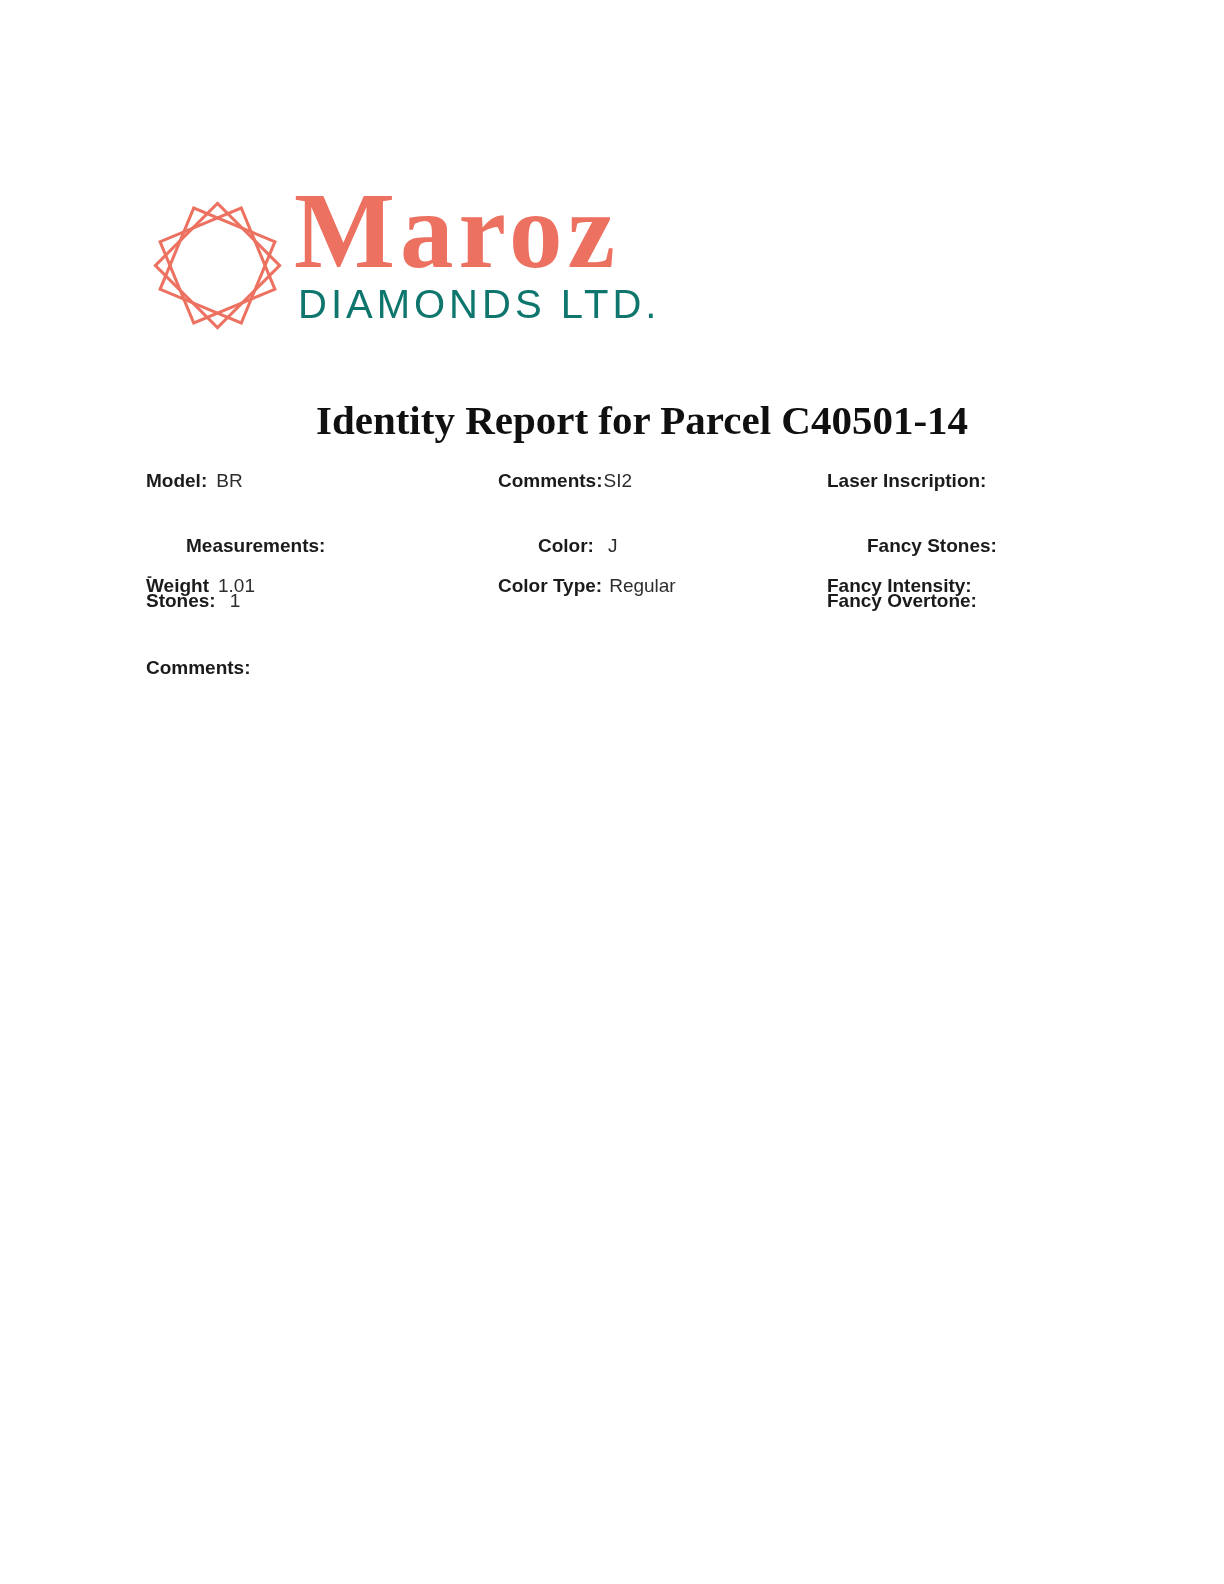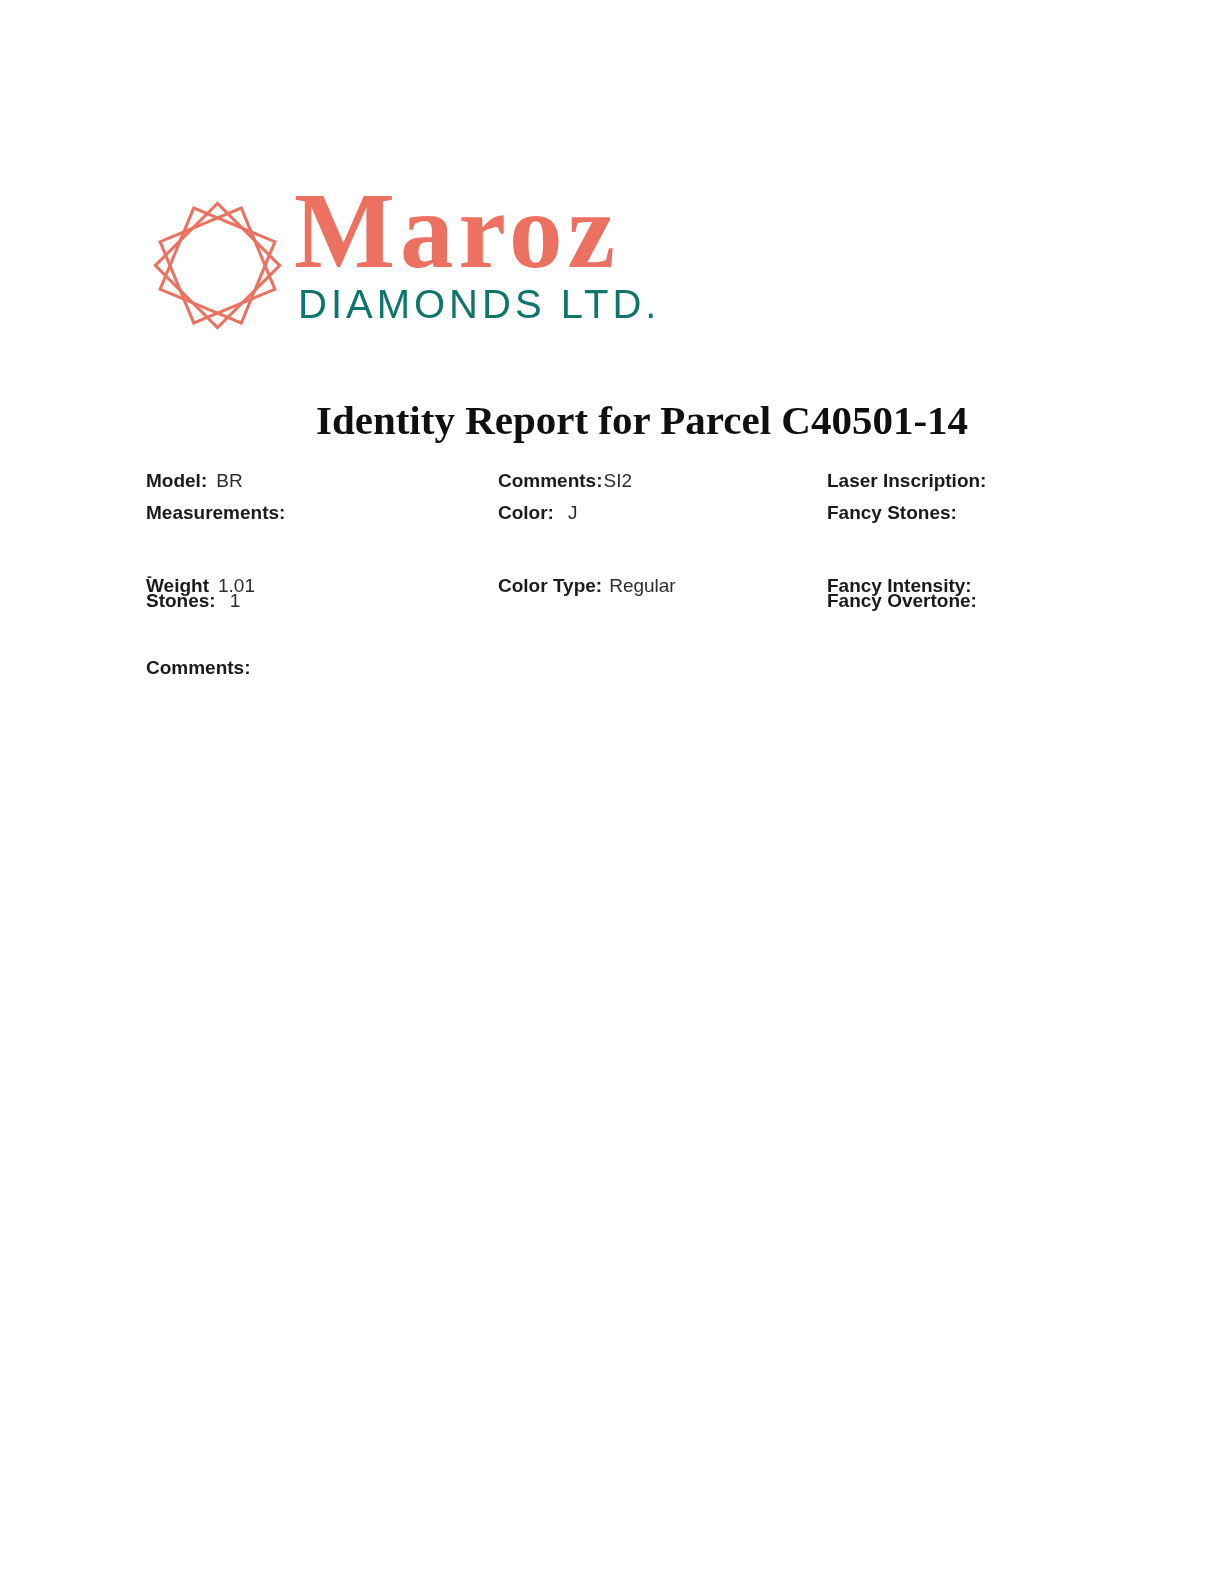--- a/index.html
+++ b/index.html
@@ -68,21 +68,21 @@
     text-align:center;
   }
   .field .lbl { font-weight:700; color:#1b1b1b; }
   .field .val { font-weight:400; color:#2d2d2d; margin-left:9px; }
   .field .val.wide-gap { margin-left:14px; }
 
   .col1 { left:146px; }
   .col2 { left:498px; }
   .col3 { left:827px; }
   .row1 { top:471px; }
-  .row2 { top:503px; }
+  .row2 { top:536px;margin-left:40px; }
   .row3 { top:560px;margin-top:16px; }
   .row4 { top:591px; }
   .row5 { top:630px;margin-top:28px; }
 
   .wrap-mark {
     position:absolute;
     left:147px; top:568px;
     font-size:15px;
     font-weight:700;
     color:#3a3a3a;

